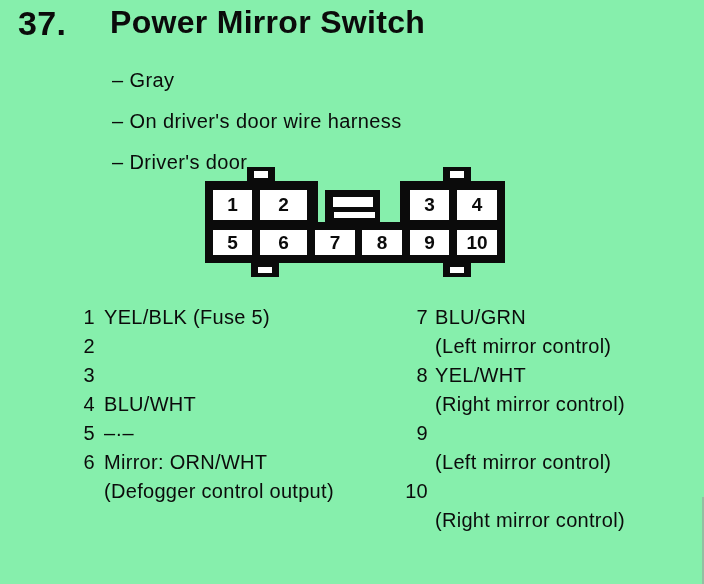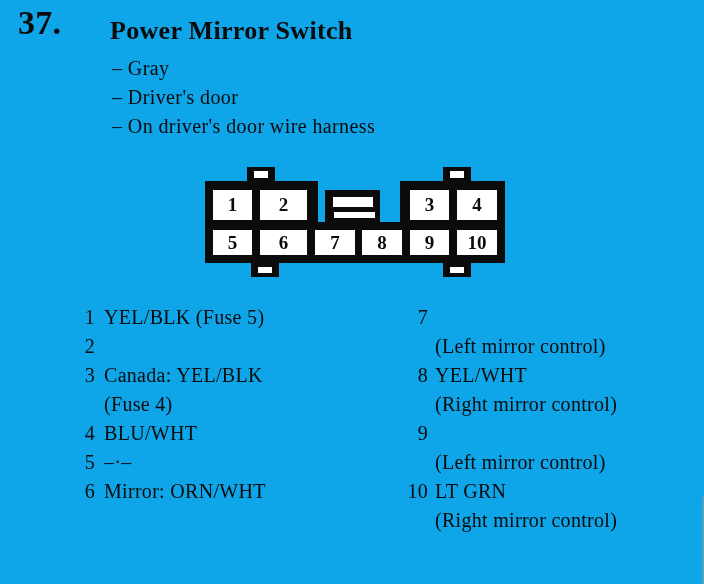--- a/index.html
+++ b/index.html
@@ -4,38 +4,38 @@
 <style>
   html, body { margin: 0; padding: 0; }
   body {
     width: 704px; height: 584px;
     background: #ffffff;
     font-family: "Liberation Sans", sans-serif;
     color: #0b0b0b;
     position: relative;
     overflow: hidden;
   }
-  .page { position: absolute; inset: 0; background: #0ea5e9; font-family: Liberation Serif, serif; }
+  .page { position: absolute; inset: 0; background: #86efac; }
 
   
   .section-number {
     position: absolute; left: 18px; top: 4px;
     font-size: 34px; font-weight: bold; letter-spacing: 0.3px;
   }
   .page-title {
-    position: absolute; left: 110px; top: 16px;
-    font-size: 26px; font-weight: bold; letter-spacing: 0.3px;
+    position: absolute; left: 110px; top: 4px;
+    font-size: 32px; font-weight: bold; letter-spacing: 0.3px;
   }
 
   
   .bullets {
     position: absolute; left: 112px; top: 54px;
     font-size: 20px; line-height: 29px; letter-spacing: 0.4px;
   }
-  .bullets div { white-space: nowrap; }
+  .bullets div { white-space: nowrap; margin-top: 12px; }
 
   
   .connector {
     position: absolute; left: 205px; top: 167px;
     width: 300px; height: 110px;
   }
   .connector .ink { position: absolute; background: #0b0b0b; }
   .blk-left  { left: 0;     top: 14px; width: 113px; height: 82px; }
   .blk-right { left: 195px; top: 14px; width: 105px; height: 82px; }
   .blk-strip { left: 0;     top: 55px; width: 300px; height: 41px; }
@@ -89,22 +89,22 @@
 </head>
 <body>
 
 <div class="page">
 
   <div class="section-number">37.</div>
   <div class="page-title">Power Mirror Switch</div>
 
   <div class="bullets">
     <div>– Gray</div>
+    <div>– On driver's door wire harness</div>
     <div>– Driver's door</div>
-    <div>– On driver's door wire harness</div>
   </div>
 
   <div class="connector">
     <div class="ink blk-left"></div>
     <div class="ink blk-right"></div>
     <div class="ink blk-strip"></div>
 
     <div class="ink key-tab"></div>
     <div class="key-slot key-slot1"></div>
     <div class="key-slot key-slot2"></div>
@@ -139,42 +139,42 @@
   <div class="legend legend-left" id="legend-left">
       <div class="row">
         <span class="num">1</span>
         <span class="txt">YEL/BLK (Fuse 5)</span>
       </div>
       <div class="row">
         <span class="num">2</span>
       </div>
       <div class="row">
         <span class="num">3</span>
-        <span class="txt">Canada: YEL/BLK</span>
-      </div>
-      <div class="row">
-        <span class="num"></span>
-        <span class="txt">(Fuse 4)</span>
       </div>
       <div class="row">
         <span class="num">4</span>
         <span class="txt">BLU/WHT</span>
       </div>
       <div class="row">
         <span class="num">5</span>
         <span class="txt">–·–</span>
       </div>
       <div class="row">
         <span class="num">6</span>
         <span class="txt">Mirror: ORN/WHT</span>
       </div>
+      <div class="row">
+        <span class="num"></span>
+        <span class="txt">(Defogger control output)</span>
+      </div>
     </div>
   <div class="legend legend-right" id="legend-right">
       <div class="row">
         <span class="num">7</span>
+        <span class="txt">BLU/GRN</span>
       </div>
       <div class="row">
         <span class="num"></span>
         <span class="txt">(Left mirror control)</span>
       </div>
       <div class="row">
         <span class="num">8</span>
         <span class="txt">YEL/WHT</span>
       </div>
       <div class="row">
@@ -183,21 +183,20 @@
       </div>
       <div class="row">
         <span class="num">9</span>
       </div>
       <div class="row">
         <span class="num"></span>
         <span class="txt">(Left mirror control)</span>
       </div>
       <div class="row">
         <span class="num">10</span>
-        <span class="txt">LT GRN</span>
       </div>
       <div class="row">
         <span class="num"></span>
         <span class="txt">(Right mirror control)</span>
       </div>
     </div>
 
   <div class="scan-line"></div>
 </div>
 

